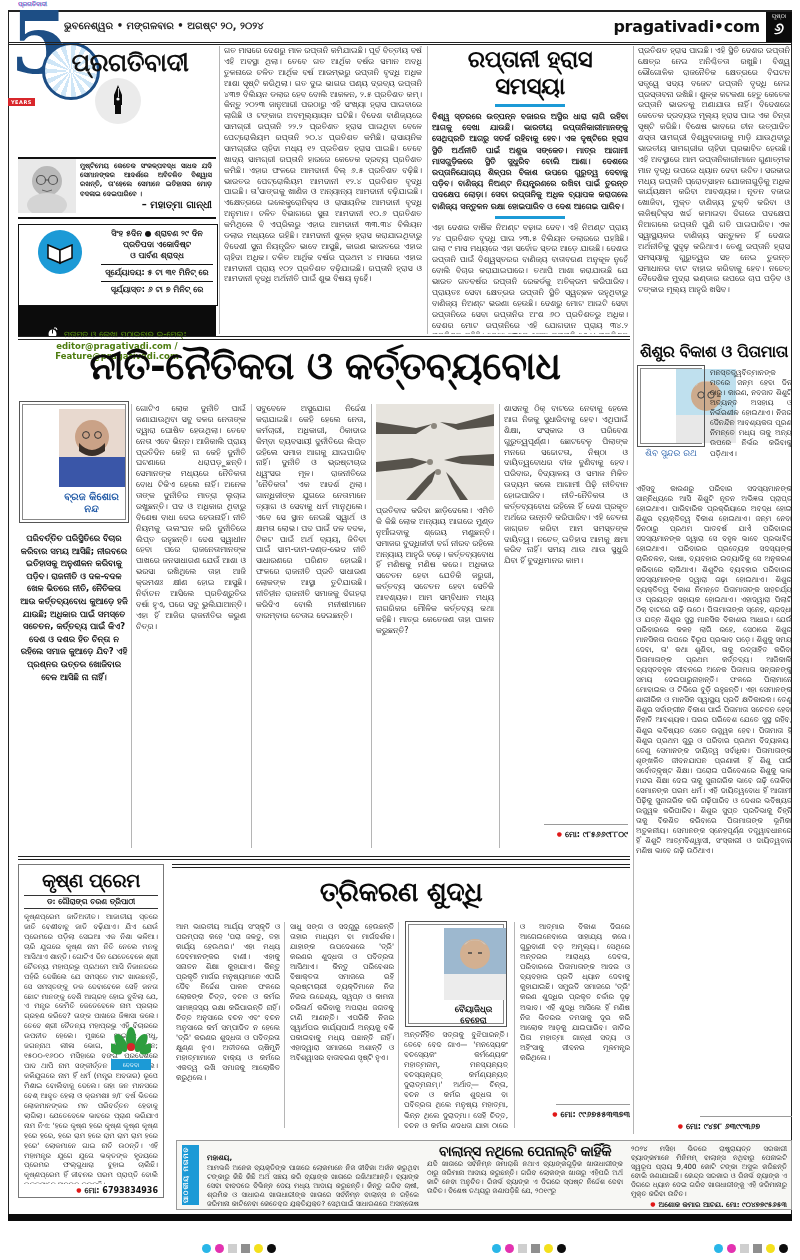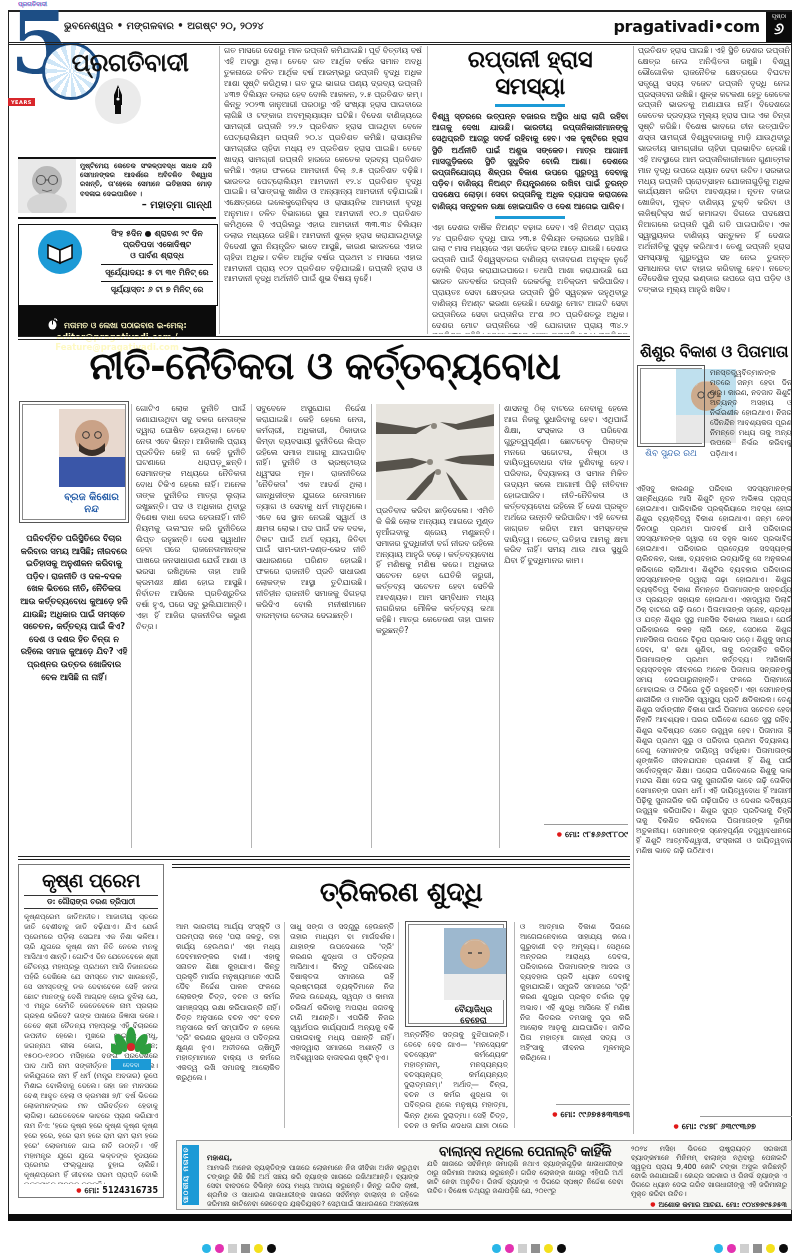--- a/index.html
+++ b/index.html
@@ -87,21 +87,21 @@
     </div>
     <div style="flex:1;padding:3px 4px 0 0;text-align:center;">
       <div style="font-size:8px;font-weight:bold;line-height:1.4;">ସିଂହ ୫ଦିନ ● ଶ୍ରାବଣ ୨୯ ଦିନ</div>
       <div style="font-size:8px;font-weight:bold;line-height:1.4;">ପ୍ରତିପଦା ଏକୋଦିଷ୍ଟ</div>
       <div style="font-size:8px;font-weight:bold;line-height:1.4;border-bottom:1px solid #111;padding-bottom:2px;">ଓ ପାର୍ବଣ ଶ୍ରାଦ୍ଧ</div>
       <div style="font-size:8px;font-weight:bold;line-height:1.5;border-bottom:1px solid #111;padding:2px 0;">ସୂର୍ଯ୍ୟୋଦୟ: ୫ ଟା ୩୧ ମିନିଟ୍ ରେ</div>
       <div style="font-size:8px;font-weight:bold;line-height:1.5;padding-top:2px;">ସୂର୍ଯ୍ୟାସ୍ତ: ୬ ଟା ୭ ମିନିଟ୍ ରେ</div>
     </div>
   </div>
 
-  <div class="abs" style="left:18px;top:306px;width:198px;height:30px;background:#0c0c0c;color:#fef9c3;text-align:center;padding-top:12px;box-sizing:border-box;">
+  <div class="abs" style="left:18px;top:306px;width:198px;height:30px;background:#0c0c0c;color:#4d7c0f;text-align:center;padding-top:21px;box-sizing:border-box;">
     <div style="font-size:8px;font-weight:bold;">
       <span style="display:inline-block;vertical-align:-2px;margin-right:3px;"><svg width="11" height="12" viewBox="0 0 11 12">
             <ellipse cx="5.5" cy="7" rx="4" ry="4.6" fill="#fff"></ellipse>
             <rect x="5" y="2.5" width="1" height="4" fill="#0c0c0c"></rect>
             <path d="M7 1 q3 -1 3 2" stroke="#fff" fill="none" stroke-width="1"></path>
           </svg></span>
       <span>ମତାମତ ଓ ଲେଖା ପଠାଇବାର ଇ-ମେଲ୍:</span>
     </div>
     <div style="font-size:8.5px;font-weight:bold;">editor@pragativadi.com / Feature@pragativadi.com</div>
   </div>
@@ -180,21 +180,21 @@
       <circle cx="30" cy="27" r="15" fill="#cdab8d"></circle>
       <path d="M19 18 a12 9 0 0 1 22 0 l-2 -2 a10 7 0 0 0 -18 0 Z" fill="#d8d8d8"></path>
       <circle cx="25" cy="26" r="3.2" fill="none" stroke="#444" stroke-width="1"></circle>
       <circle cx="35" cy="26" r="3.2" fill="none" stroke="#444" stroke-width="1"></circle>
     </svg>
   </div>
   <div class="abs" style="left:636px;top:448px;width:70px;text-align:center;font-size:9px;font-weight:400;color:#1d57a5;">ଶିବ ସୁନ୍ଦର ରଥ</div>
   <div class="abs jt b75" style="left:710px;top:368px;width:82px;height:112px;">ମନସ୍ତତ୍ତ୍ୱବିତ୍‌ମାନଙ୍କ ମତରେ ଜନ୍ମ ହେବା ଦିନ ଠାରୁ। କାରଣ, ନବଜାତ ଶିଶୁଟି ଅତ୍ୟନ୍ତ ଅସହାୟ ଓ ନିର୍ଭରଶୀଳ ହୋଇଥାଏ। ନିଜର ଦୈନନ୍ଦିନ ଆବଶ୍ୟକତା ପୂରଣ ନିମନ୍ତେ ମଧ୍ୟ ତାକୁ ଅନ୍ୟ ଉପରେ ନିର୍ଭର କରିବାକୁ ପଡ଼ିଥାଏ।</div>
   <div class="abs jt b75" style="left:636px;top:484px;width:156px;height:628px;">ଏହିସବୁ କାରଣରୁ ପରିବାର ସଦସ୍ୟମାନଙ୍କ ସାନ୍ନିଧ୍ୟରେ ଆସି ଶିଶୁଟି ନୂତନ ଅଭିଜ୍ଞତା ପ୍ରାପ୍ତ ହୋଇଥାଏ। ପାରିବାରିକ ପ୍ରକ୍ରିୟାରେ ଅବଦ୍ଧ ହୋଇ ଶିଶୁର ବ୍ୟକ୍ତିତ୍ୱ ବିକାଶ ହୋଇଥାଏ। ଜନ୍ମ ନେବା ଦିନଠାରୁ ପ୍ରଥମ ଘାତବର୍ଷ ଯାଏଁ ପରିବାରର ସଦସ୍ୟମାନଙ୍କ ଦ୍ୱାରା ସେ ବହୁଳ ଭାବେ ପ୍ରଭାବିତ ହୋଇଥାଏ। ପରିବାରର ପ୍ରତ୍ୟେକ ସଦସ୍ୟଙ୍କ ଚାଲିଚଳନ, ଭାଷା, ବ୍ୟବହାର ଇତ୍ୟାଦିକୁ ସେ ଅନୁକରଣ କରିବାରେ ଲାଗିଥାଏ। ଶିଶୁଟିର ବ୍ୟବହାର ପରିବାରର ସଦସ୍ୟମାନଙ୍କ ଦ୍ୱାରା ଗଢ଼ା ହୋଇଥାଏ। ଶିଶୁର ବ୍ୟକ୍ତିତ୍ୱ ବିକାଶ ନିମନ୍ତେ ପିତାମାତାଙ୍କ ସାହଚର୍ଯ୍ୟ ଓ ପ୍ରୟତ୍ନ ସହାୟକ ହୋଇଥାଏ। ଏହାଦ୍ୱାରା ପିଲାଟି ଠିକ୍ ବାଟରେ ଗଢ଼ି ଉଠେ। ପିତାମାତାଙ୍କ ସ୍ନେହ, ଶ୍ରଦ୍ଧା ଓ ଯତ୍ନ ଶିଶୁର ସୁସ୍ଥ ମାନସିକ ବିକାଶର ଆଧାର। ଯେଉଁ ପରିବାରରେ କଳହ ଲାଗି ରହେ, ସେଠାରେ ଶିଶୁର ମାନସିକତା ଉପରେ ବିରୂପ ପ୍ରଭାବ ପଡ଼େ। ଶିଶୁକୁ ସମୟ ଦେବା, ତା' କଥା ଶୁଣିବା, ତାକୁ ଉତ୍ସାହିତ କରିବା ପିତାମାତାଙ୍କ ପ୍ରଥମ କର୍ତ୍ତବ୍ୟ। ଆଜିକାଲି ବ୍ୟସ୍ତବହୁଳ ଜୀବନରେ ଅନେକ ପିତାମାତା ସନ୍ତାନଙ୍କୁ ସମୟ ଦେଇପାରୁନାହାନ୍ତି। ଫଳରେ ପିଲାମାନେ ମୋବାଇଲ ଓ ଟିଭିରେ ବୁଡ଼ି ରହୁଛନ୍ତି। ଏହା ସେମାନଙ୍କ ଶାରୀରିକ ଓ ମାନସିକ ସ୍ୱାସ୍ଥ୍ୟ ପ୍ରତି କ୍ଷତିକାରକ। ତେଣୁ ଶିଶୁର ସର୍ବାଙ୍ଗୀନ ବିକାଶ ପାଇଁ ପିତାମାତା ସଚେତନ ହେବା ନିହାତି ଆବଶ୍ୟକ। ଘରର ପରିବେଶ ଯେତେ ସୁସ୍ଥ ରହିବ, ଶିଶୁର ଭବିଷ୍ୟତ ସେତେ ଉଜ୍ଜ୍ୱଳ ହେବ। ପିତାମାତା ହିଁ ଶିଶୁର ପ୍ରଥମ ଗୁରୁ ଓ ପରିବାର ପ୍ରଥମ ବିଦ୍ୟାଳୟ। ତେଣୁ ସେମାନଙ୍କ ଦାୟିତ୍ୱ ସର୍ବାଧିକ। ପିତାମାତାଙ୍କ ଶୃଙ୍ଖଳିତ ଜୀବନଯାପନ ପ୍ରଣାଳୀ ହିଁ ଶିଶୁ ପାଇଁ ସର୍ବୋତ୍କୃଷ୍ଟ ଶିକ୍ଷା। ଘରୋଇ ପରିବେଶରେ ଶିଶୁକୁ ଭଲ ମନ୍ଦର ଶିକ୍ଷା ଦେଇ ତାକୁ ସୁନାଗରିକ ଭାବେ ଗଢ଼ି ତୋଳିବା ସେମାନଙ୍କ ପରମ ଧର୍ମ। ଏହି ଦାୟିତ୍ୱବୋଧ ହିଁ ଆଗାମୀ ପିଢ଼ିକୁ ସୁନାଗରିକ କରି ଗଢ଼ିପାରିବ ଓ ଦେଶର ଭବିଷ୍ୟତ ଉଜ୍ଜ୍ୱଳ କରିପାରିବ। ଶିଶୁର ସୁପ୍ତ ପ୍ରତିଭାକୁ ଚିହ୍ନି ତାକୁ ବିକଶିତ କରିବାରେ ପିତାମାତାଙ୍କ ଭୂମିକା ଅତୁଳନୀୟ। ସେମାନଙ୍କ ସ୍ନେହପୂର୍ଣ୍ଣ ତତ୍ତ୍ୱାବଧାନରେ ହିଁ ଶିଶୁଟି ଆତ୍ମବିଶ୍ୱାସୀ, ସଂସ୍କାରୀ ଓ ଦାୟିତ୍ୱବାନ ମଣିଷ ଭାବେ ଗଢ଼ି ଉଠିଥାଏ।</div>
   <div class="abs grayline" style="left:700px;top:1116px;width:92px;height:1px;"></div>
-  <div class="abs phone redbullet" style="left:600px;top:1122px;width:156px;">ମୋ: ୯୪୭୮ ୬୩୯୯୩୬୭</div>
+  <div class="abs phone redbullet" style="left:641px;top:1122px;width:156px;text-align:center;">ମୋ: ୯୪୭୮ ୬୩୯୯୩୬୭</div>
 
   <div class="abs" style="left:18px;top:864px;width:146px;height:334px;border:1px solid #777;box-sizing:border-box;padding:4px 5px;overflow:hidden;">
     <div class="headline" style="font-size:19px;">କୃଷ୍ଣ ପ୍ରେମ</div>
     <div style="border-top:1px solid #333;border-bottom:1px solid #333;margin:3px 0;padding:1px 0;text-align:center;font-size:7.6px;font-weight:bold;">ଡ: ଗୌରାଙ୍ଗ ଚରଣ ତ୍ରିପାଠୀ</div>
     <div class="jt" style="font-size:7.2px;line-height:1.38;height:272px;overflow:hidden;">
       <span class="abs" style="left:92px;top:158px;width:40px;height:50px;">
         <svg width="40" height="50" viewBox="0 0 40 50">
           <g fill="#2e9e3f">
             <ellipse cx="20" cy="16" rx="5" ry="12"></ellipse>
             <ellipse cx="10" cy="20" rx="5" ry="10" transform="rotate(-30 10 20)"></ellipse>
@@ -202,21 +202,21 @@
             <ellipse cx="4" cy="26" rx="4.5" ry="8" transform="rotate(-60 4 26)"></ellipse>
             <ellipse cx="36" cy="26" rx="4.5" ry="8" transform="rotate(60 36 26)"></ellipse>
           </g>
           <circle cx="20" cy="24" r="4" fill="#d8262b"></circle>
           <rect y="36" width="40" height="11" fill="#1c9ad6"></rect>
           <text x="20" y="44" text-anchor="middle" font-size="6" fill="#fff">ବେଦବା</text>
         </svg>
       </span>
       <span>କୃଷ୍ଣପ୍ରେମ ଜାତିଅତୀତ। ଆଜାତୀୟ ସ୍ତରେ ଜାତି ବେଶୀବାବୁ ଜାତି ବଢ଼ିଯାଏ। ଯିଏ ଯେଉଁ ପ୍ରେମରେ ପଡ଼ିଲା ସେଇଆ ଏକ ନିଶା ଭଳିଆ। ଚାରି ଯୁଗରେ କୃଷ୍ଣ ନାମ ନିତି ନେଲେ ମନକୁ ଆସିଥାଏ ଶାନ୍ତି। ଗୋଟିଏ ଦିନ ଯେତେବେଳେ ଶ୍ରୀ ଚୈତନ୍ୟ ମହାପ୍ରଭୁ ପ୍ରଥମେ ଆସି ନିଜାନନ୍ଦରେ ପହଁରି ଦେଖିଲେ ଯେ ସମସ୍ତେ ମାଟ ଖାଉଛନ୍ତି, ସେ ସମସ୍ତଙ୍କୁ ଡକ ଦେବାବେଳେ ସେହି ଜନତା ଛୋଟ ମାନଙ୍କୁ ବେଶି ଆଗ୍ରହ ହୋଇ ବୁଝିଲା ଯେ, ଏ ମନ୍ତ୍ର କେମିତି କେତେବେଳେ ନାମ ପ୍ରଚାର ଗ୍ରହଣ କରିବେ? ତାଙ୍କ ପାଖରେ ଜିଜ୍ଞାସା କଲେ। ତେବେ ଶ୍ରୀ ଚୈତନ୍ୟ ମହାପ୍ରଭୁ ଏହି ବିଚାରରେ ଉପନୀତ ହେଲେ। ମୁଖରେ ଗାଇଲେ ମଧୁ, ଜଗନ୍ନାଥ ଲୀଳା ଭୋଗ, ମାଥୁର ମାନେ; ୧୫୦୦-୧୬୦୦ ମସିହାରେ ବଙ୍ଗ ପ୍ରଦେଶରେ ପାଦ ଥାପି ନାମ ସଙ୍କୀର୍ତ୍ତନ ପ୍ରଚାର କଲେ। କଳିଯୁଗରେ ନାମ ହିଁ ଧର୍ମ (ମନ୍ତ୍ର ଅବତାର) ରୂପେ ମିଶାଇ ବୋଲିବାକୁ ଦେଲେ। ତାହା ଜନ ମାନସରେ ବେଶ୍ ଆଦୃତ ହେଲା ଓ କ୍ରମଶଃ ୭/୮ ବର୍ଷ ଭିତରେ ଲୋକମାନଙ୍କର ମନ ପରିବର୍ତ୍ତନ ହେବାକୁ ଲାଗିଲା। ଯେତେବେଳେ ଭାବରେ ପ୍ରାଣ ଭରିଯାଏ ନାମ ନିଏ: 'ହରେ କୃଷ୍ଣ ହରେ କୃଷ୍ଣ କୃଷ୍ଣ କୃଷ୍ଣ ହରେ ହରେ, ହରେ ରାମ ହରେ ରାମ ରାମ ରାମ ହରେ ହରେ' ଲୋକମାନେ ଗାଇ ନାଚି ଉଠନ୍ତି। ଏହି ମହାମନ୍ତ୍ର ଯୁଗେ ଯୁଗେ ଭକ୍ତଙ୍କ ହୃଦୟରେ ପ୍ରେମର ଫଲ୍ଗୁଧାରା ବୁହାଇ ଚାଲିଛି। କୃଷ୍ଣପ୍ରେମ ହିଁ ଜୀବନର ପରମ ପ୍ରାପ୍ତି ବୋଲି ଭକ୍ତମାନେ ଅନୁଭବ କରନ୍ତି।</span>
     </div>
-    <div class="phone redbullet" style="margin-top:2px;">ମୋ: 5124316735</div>
+    <div class="phone redbullet" style="margin-top:2px;">ମୋ: 6793834936</div>
   </div>
 
   <div class="abs hairline" style="left:172px;top:864px;width:458px;height:1px;"></div>
   <div class="abs hairline" style="left:172px;top:867px;width:458px;height:1px;"></div>
   <div class="abs headline" style="left:172px;top:876px;width:458px;font-size:27px;">ତ୍ରିକରଣ ଶୁଦ୍ଧି</div>
 
   <div class="abs vrule" style="left:284px;top:922px;height:206px;"></div>
   <div class="abs vrule" style="left:398px;top:922px;height:206px;"></div>
   <div class="abs vrule" style="left:514px;top:922px;height:206px;"></div>
 

